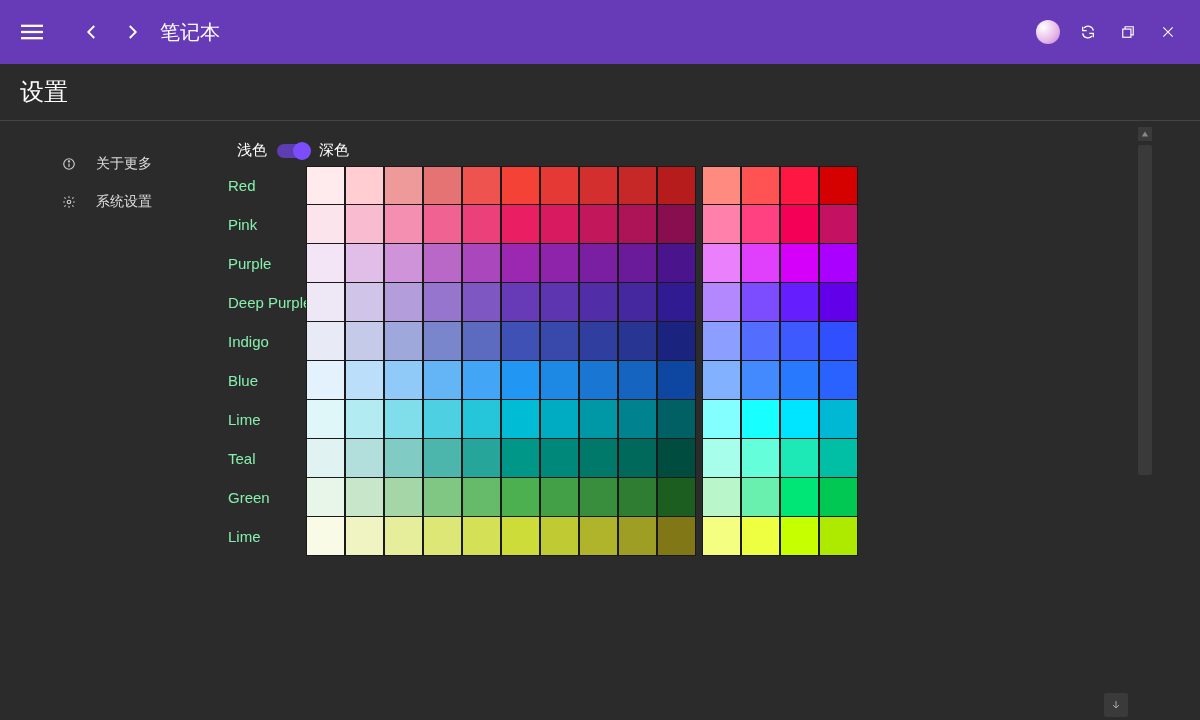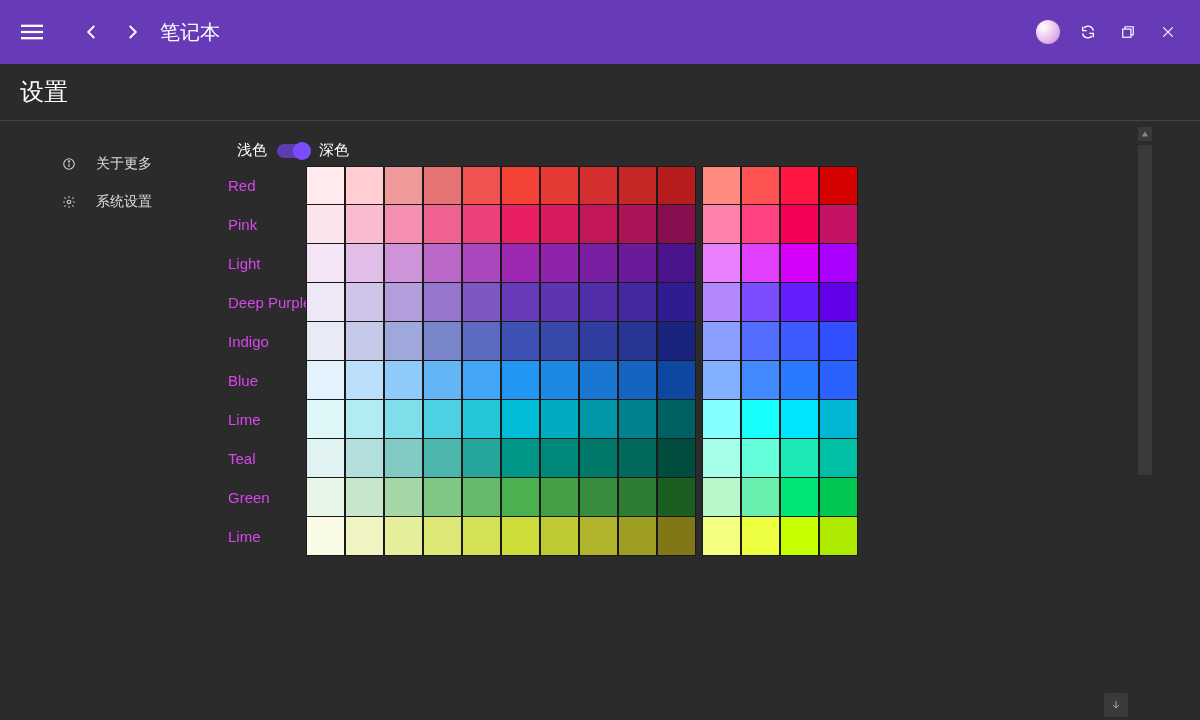--- a/index.html
+++ b/index.html
@@ -24,21 +24,21 @@
   .sidebar-item .sicon { width: 18px; height: 18px; margin-right: 18px; display:flex; align-items:center; justify-content:center; }
 
   .content { flex: 1; padding: 20px 0 0 0; overflow-y: auto; position: relative; }
 
   .theme-toggle-row { display: flex; align-items: center; margin-bottom: 6px; padding-left: 17px; }
   .theme-toggle-row .tlabel { font-size: 15px; }
   .toggle { width: 32px; height: 14px; background: #5e3db3; border-radius: 7px; margin: 0 10px; position: relative; cursor: pointer; }
   .toggle .knob { width: 18px; height: 18px; background: #7c4dff; border-radius: 50%; position: absolute; top: -2px; right: -2px; }
 
   .palette-row { display: flex; align-items: center; height: 39px; }
-  .palette-row .rowlabel { width: 86px; font-size: 15px; color: #d946ef; white-space: nowrap; padding-left: 8px; }
+  .palette-row .rowlabel { width: 86px; font-size: 15px; color: #86efac; white-space: nowrap; padding-left: 8px; }
   .swatches { display: flex; }
   .swatch { width: 39px; height: 39px; border: 1px solid #1a1a1a; border-top: none; cursor: pointer; }
   .swatch:first-child { border-left: 1px solid #1a1a1a; }
   .palette-row:first-of-type .swatch { border-top: 1px solid #1a1a1a; }
   .gap-col { width: 6px; }
 
   .scrollbar { position: absolute; right: 48px; top: 24px; width: 14px; height: 330px; background: #3a3a3a; border-radius: 2px; }
   .scroll-up-btn { position:absolute; right:48px; top:6px; width:14px; height:14px; background:#3a3a3a; display:flex; align-items:center; justify-content:center;}
   .scroll-to-bottom { position:absolute; right:72px; bottom:8px; width:24px; height:24px; background:#3a3a3a; display:flex; align-items:center; justify-content:center; border-radius:2px; cursor:pointer;}
 
@@ -176,21 +176,21 @@
           </div>
           <div class="gap-col"></div>
           <div class="swatches">
             <div class="swatch" style="background: rgb(255, 128, 171);"></div>
             <div class="swatch" style="background: rgb(255, 64, 129);"></div>
             <div class="swatch" style="background: rgb(245, 0, 87);"></div>
             <div class="swatch" style="background: rgb(197, 17, 98);"></div>
           </div>
         </div>
         <div class="palette-row">
-          <div class="rowlabel">Light</div>
+          <div class="rowlabel">Purple</div>
           <div class="swatches">
             <div class="swatch" style="background: rgb(243, 229, 245);"></div>
             <div class="swatch" style="background: rgb(225, 190, 231);"></div>
             <div class="swatch" style="background: rgb(206, 147, 216);"></div>
             <div class="swatch" style="background: rgb(186, 104, 200);"></div>
             <div class="swatch" style="background: rgb(171, 71, 188);"></div>
             <div class="swatch" style="background: rgb(156, 39, 176);"></div>
             <div class="swatch" style="background: rgb(142, 36, 170);"></div>
             <div class="swatch" style="background: rgb(123, 31, 162);"></div>
             <div class="swatch" style="background: rgb(106, 27, 154);"></div>

